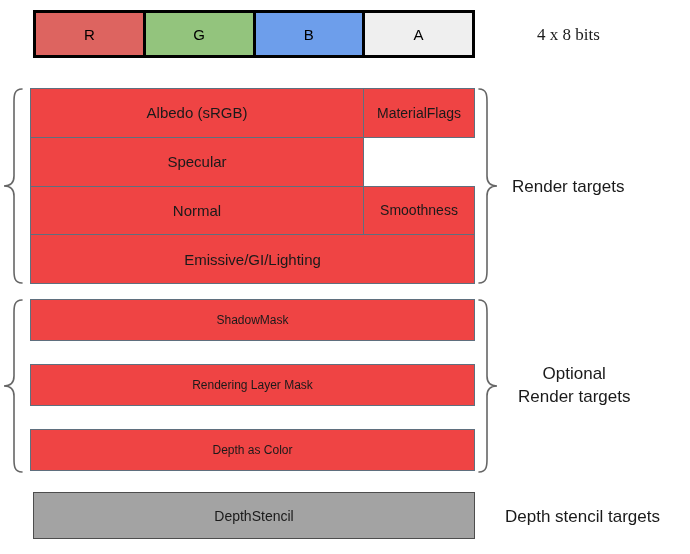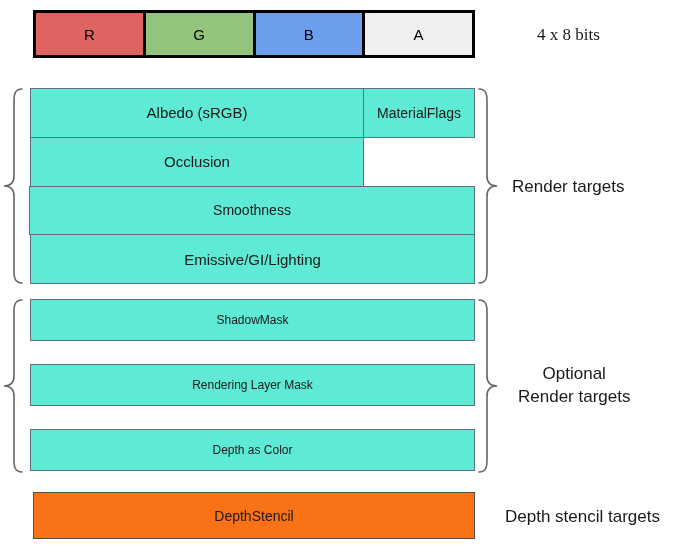--- a/index.html
+++ b/index.html
@@ -36,21 +36,21 @@
     justify-content: center;
     font-size: 15px;
     color: #000000;
     border-right: 3px solid #000000;
     box-sizing: border-box;
   }
   #rgba-bar .chan:last-child { border-right: none; }
 
   
   .cell {
-    background: #5eead4;
+    background: #ef4444;
     border: 1px solid #5f6f7e;
     box-sizing: border-box;
     display: flex;
     align-items: center;
     justify-content: center;
     color: #1a1a1a;
   }
 
   
   #rt-grid {
@@ -93,21 +93,21 @@
   #opt-box-0 { top: 299px; }
   #opt-box-1 { top: 364px; }
   #opt-box-2 { top: 429px; justify-content: center; }
 
   
   #depth-stencil-box {
     left: 33px;
     top: 492px;
     width: 442px;
     height: 47px;
-    background: #f97316;
+    background: #a3a3a3;
     border: 1px solid #4d4d4d;
     font-size: 14px;
   }
 
   
   .brace { position: absolute; }
   .brace svg { display: block; overflow: visible; }
 
   #brace-rt-left   { left: 2px;   top: 86px;  }
   #brace-rt-right  { left: 477px; top: 86px;  }
@@ -152,25 +152,28 @@
     <div class="cell rt-main">
       <span>Albedo (sRGB)</span>
     </div>
     <div class="cell rt-side">
       <span>MaterialFlags</span>
     </div>
   </div>
 
   <div class="rt-row">
     <div class="cell rt-main">
-      <span>Occlusion</span>
-    </div>
-  </div>
-
-  <div class="rt-row">
+      <span>Specular</span>
+    </div>
+  </div>
+
+  <div class="rt-row">
+    <div class="cell rt-main">
+      <span>Normal</span>
+    </div>
     <div class="cell rt-side">
       <span>Smoothness</span>
     </div>
   </div>
 
   <div class="rt-row">
     <div class="cell rt-full">
       <span>Emissive/GI/Lighting</span>
     </div>
   </div>

